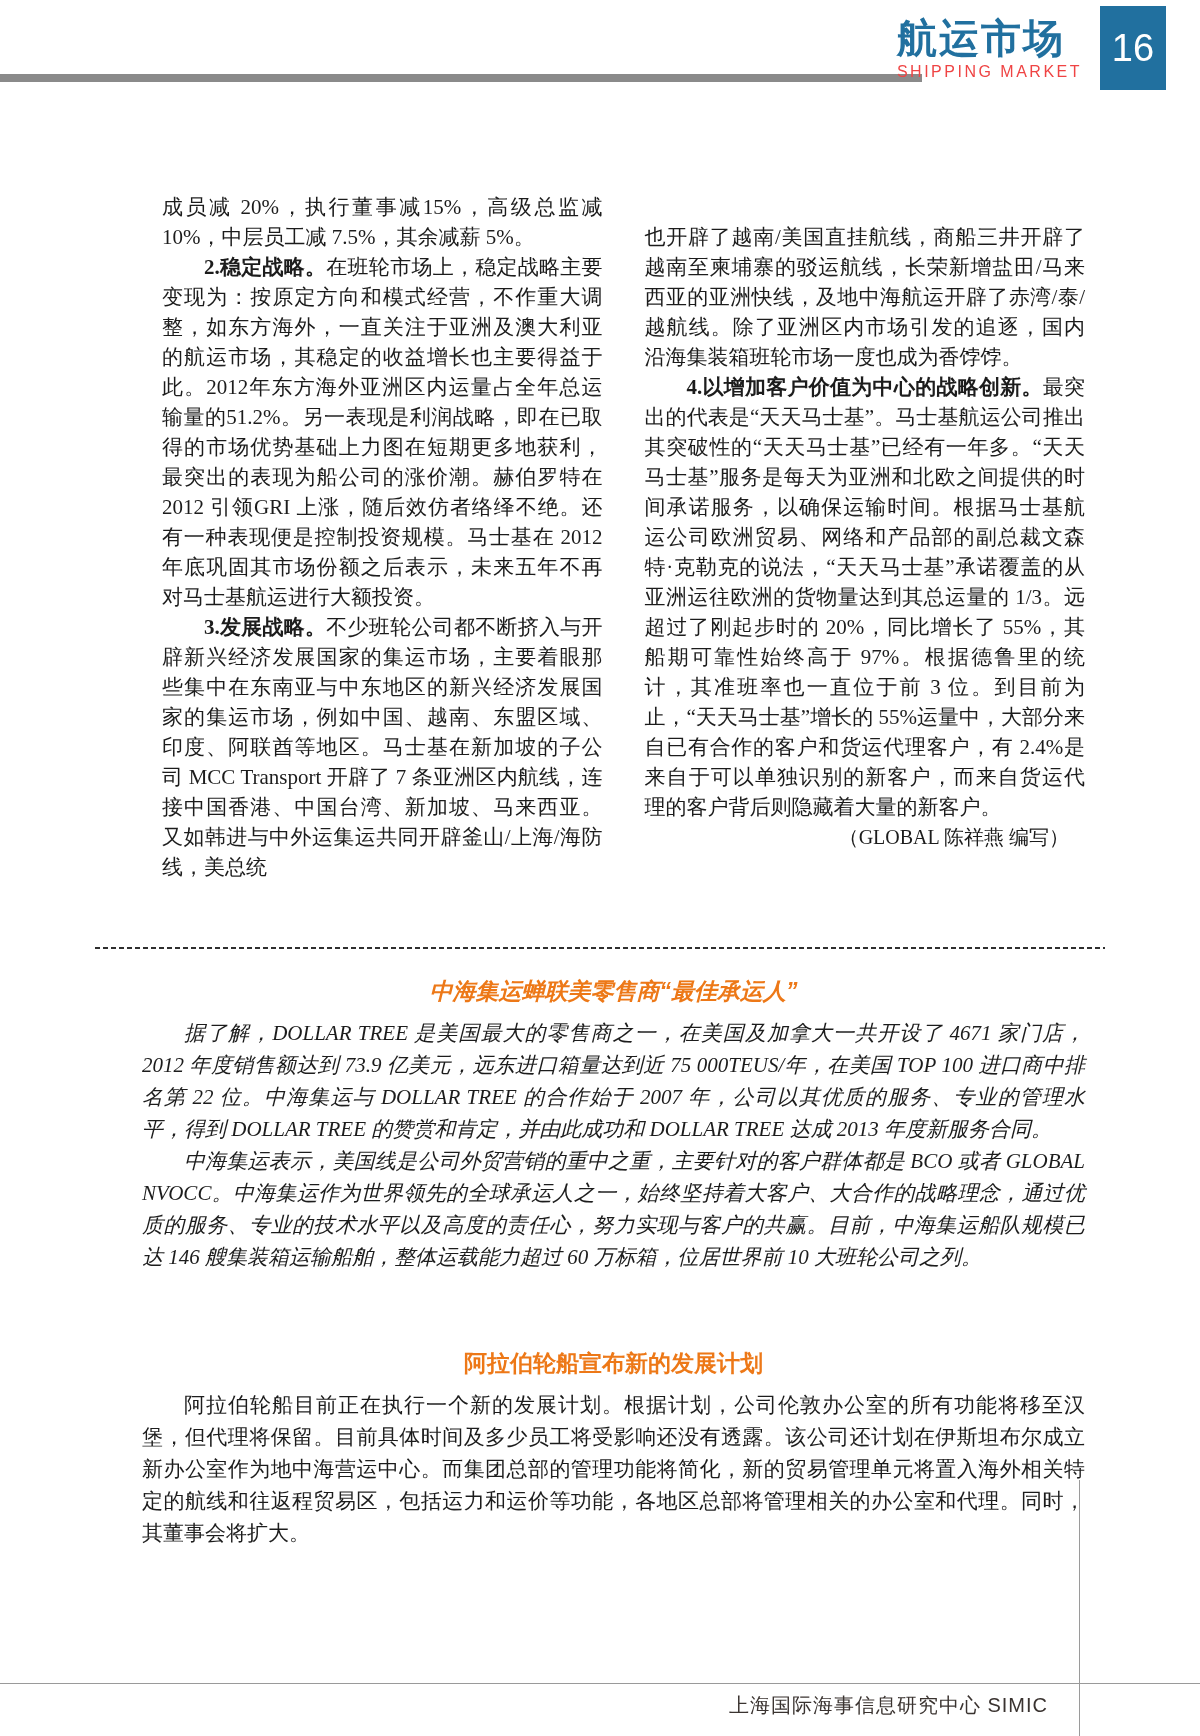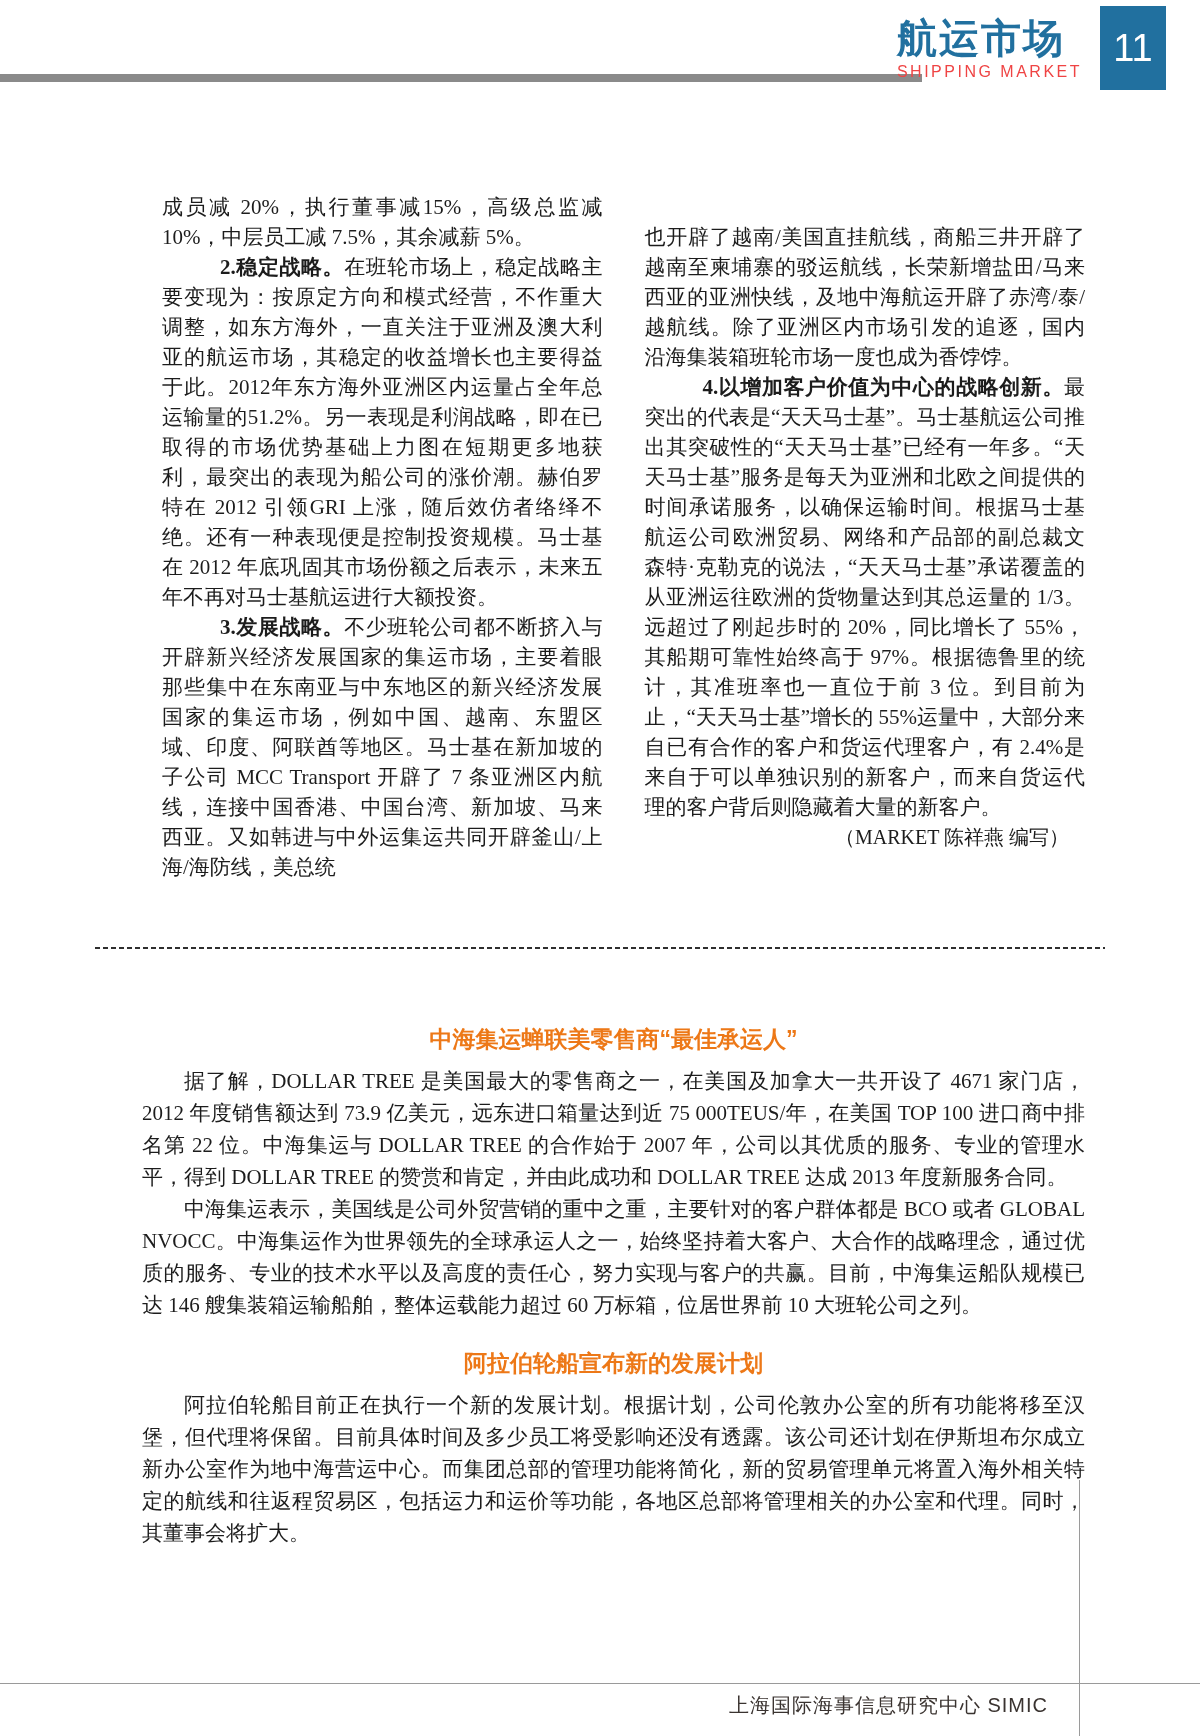--- a/index.html
+++ b/index.html
@@ -50,39 +50,39 @@
     display:flex; gap:42px;align-items:center;
   }
   .col { flex:1; min-width:0; }
   .col p, .news p {
     margin:0;
     font-size:21px; line-height:30px;
     text-align:justify;
     text-indent:2em;
   }
   .col p.no-indent { text-indent:0; }
-  .col p strong, .news p strong { font-weight:bold;margin-left:16px; }
+  .col p strong, .news p strong { font-weight:bold; }
   .byline {
     text-align:right !important;
     text-indent:0 !important;
     padding-right:0.8em;
     font-size:20px !important;
   }
 
   
   .dashed-divider {
     position:absolute; top:947px; left:95px; width:1010px; height:2px;
     background:repeating-linear-gradient(to right, #2e2e2e 0 5px, transparent 5px 8px);
   }
 
   
   .news {
     position:absolute; left:142px; width:943px;
   }
-  .news-1 { top:1024px; }
+  .news-1 { top:976px;font-style:italic; }
   .news-2 { top:1348px; }
   .news h2 {
     margin:0 0 10px 0;
     text-align:center;
     font-family:"Liberation Sans", sans-serif;
     font-size:23px; font-weight:bold;
     color:var(--accent-orange,#ed7817);
   }
   .news p { line-height:32px; }
 
@@ -105,33 +105,33 @@
 <body>
 
 <div class="page">
 
   <div class="header-rule"></div>
   <div class="header-titles">
     <div class="header-title">航运市场</div>
     <div class="header-subtitle">SHIPPING MARKET</div>
   </div>
   <div class="page-number-box">
-    <span>11</span>
+    <span>16</span>
   </div>
 
   <div class="twocol">
     <div class="col">
       <p class="no-indent"><span>成员减 20%，执行董事减15%，高级总监减10%，中层员工减 7.5%，其余减薪 5%。</span></p>
       <p><strong>2.稳定战略。</strong><span>在班轮市场上，稳定战略主要变现为：按原定方向和模式经营，不作重大调整，如东方海外，一直关注于亚洲及澳大利亚的航运市场，其稳定的收益增长也主要得益于此。2012年东方海外亚洲区内运量占全年总运输量的51.2%。另一表现是利润战略，即在已取得的市场优势基础上力图在短期更多地获利，最突出的表现为船公司的涨价潮。赫伯罗特在 2012 引领GRI 上涨，随后效仿者络绎不绝。还有一种表现便是控制投资规模。马士基在 2012 年底巩固其市场份额之后表示，未来五年不再对马士基航运进行大额投资。</span></p>
       <p><strong>3.发展战略。</strong><span>不少班轮公司都不断挤入与开辟新兴经济发展国家的集运市场，主要着眼那些集中在东南亚与中东地区的新兴经济发展国家的集运市场，例如中国、越南、东盟区域、印度、阿联酋等地区。马士基在新加坡的子公司 MCC Transport 开辟了 7 条亚洲区内航线，连接中国香港、中国台湾、新加坡、马来西亚。又如韩进与中外运集运共同开辟釜山/上海/海防线，美总统</span></p>
     </div>
     <div class="col">
       <p class="no-indent"><span>也开辟了越南/美国直挂航线，商船三井开辟了越南至柬埔寨的驳运航线，长荣新增盐田/马来西亚的亚洲快线，及地中海航运开辟了赤湾/泰/越航线。除了亚洲区内市场引发的追逐，国内沿海集装箱班轮市场一度也成为香饽饽。</span></p>
       <p><strong>4.以增加客户价值为中心的战略创新。</strong><span>最突出的代表是“天天马士基”。马士基航运公司推出其突破性的“天天马士基”已经有一年多。“天天马士基”服务是每天为亚洲和北欧之间提供的时间承诺服务，以确保运输时间。根据马士基航运公司欧洲贸易、网络和产品部的副总裁文森特·克勒克的说法，“天天马士基”承诺覆盖的从亚洲运往欧洲的货物量达到其总运量的 1/3。远超过了刚起步时的 20%，同比增长了 55%，其船期可靠性始终高于 97%。根据德鲁里的统计，其准班率也一直位于前 3 位。到目前为止，“天天马士基”增长的 55%运量中，大部分来自已有合作的客户和货运代理客户，有 2.4%是来自于可以单独识别的新客户，而来自货运代理的客户背后则隐藏着大量的新客户。</span></p>
-      <p class="byline">（MARKET 陈祥燕 编写）</p>
+      <p class="byline">（GLOBAL 陈祥燕 编写）</p>
     </div>
   </div>
 
   <div class="dashed-divider"></div>
 
   <div class="news news-1">
     <h2>中海集运蝉联美零售商“最佳承运人”</h2>
     <p>据了解，DOLLAR TREE 是美国最大的零售商之一，在美国及加拿大一共开设了 4671 家门店，2012 年度销售额达到 73.9 亿美元，远东进口箱量达到近 75 000TEUS/年，在美国 TOP 100 进口商中排名第 22 位。中海集运与 DOLLAR TREE 的合作始于 2007 年，公司以其优质的服务、专业的管理水平，得到 DOLLAR TREE 的赞赏和肯定，并由此成功和 DOLLAR TREE 达成 2013 年度新服务合同。</p>
     <p>中海集运表示，美国线是公司外贸营销的重中之重，主要针对的客户群体都是 BCO 或者 GLOBAL NVOCC。中海集运作为世界领先的全球承运人之一，始终坚持着大客户、大合作的战略理念，通过优质的服务、专业的技术水平以及高度的责任心，努力实现与客户的共赢。目前，中海集运船队规模已达 146 艘集装箱运输船舶，整体运载能力超过 60 万标箱，位居世界前 10 大班轮公司之列。</p>
   </div>

